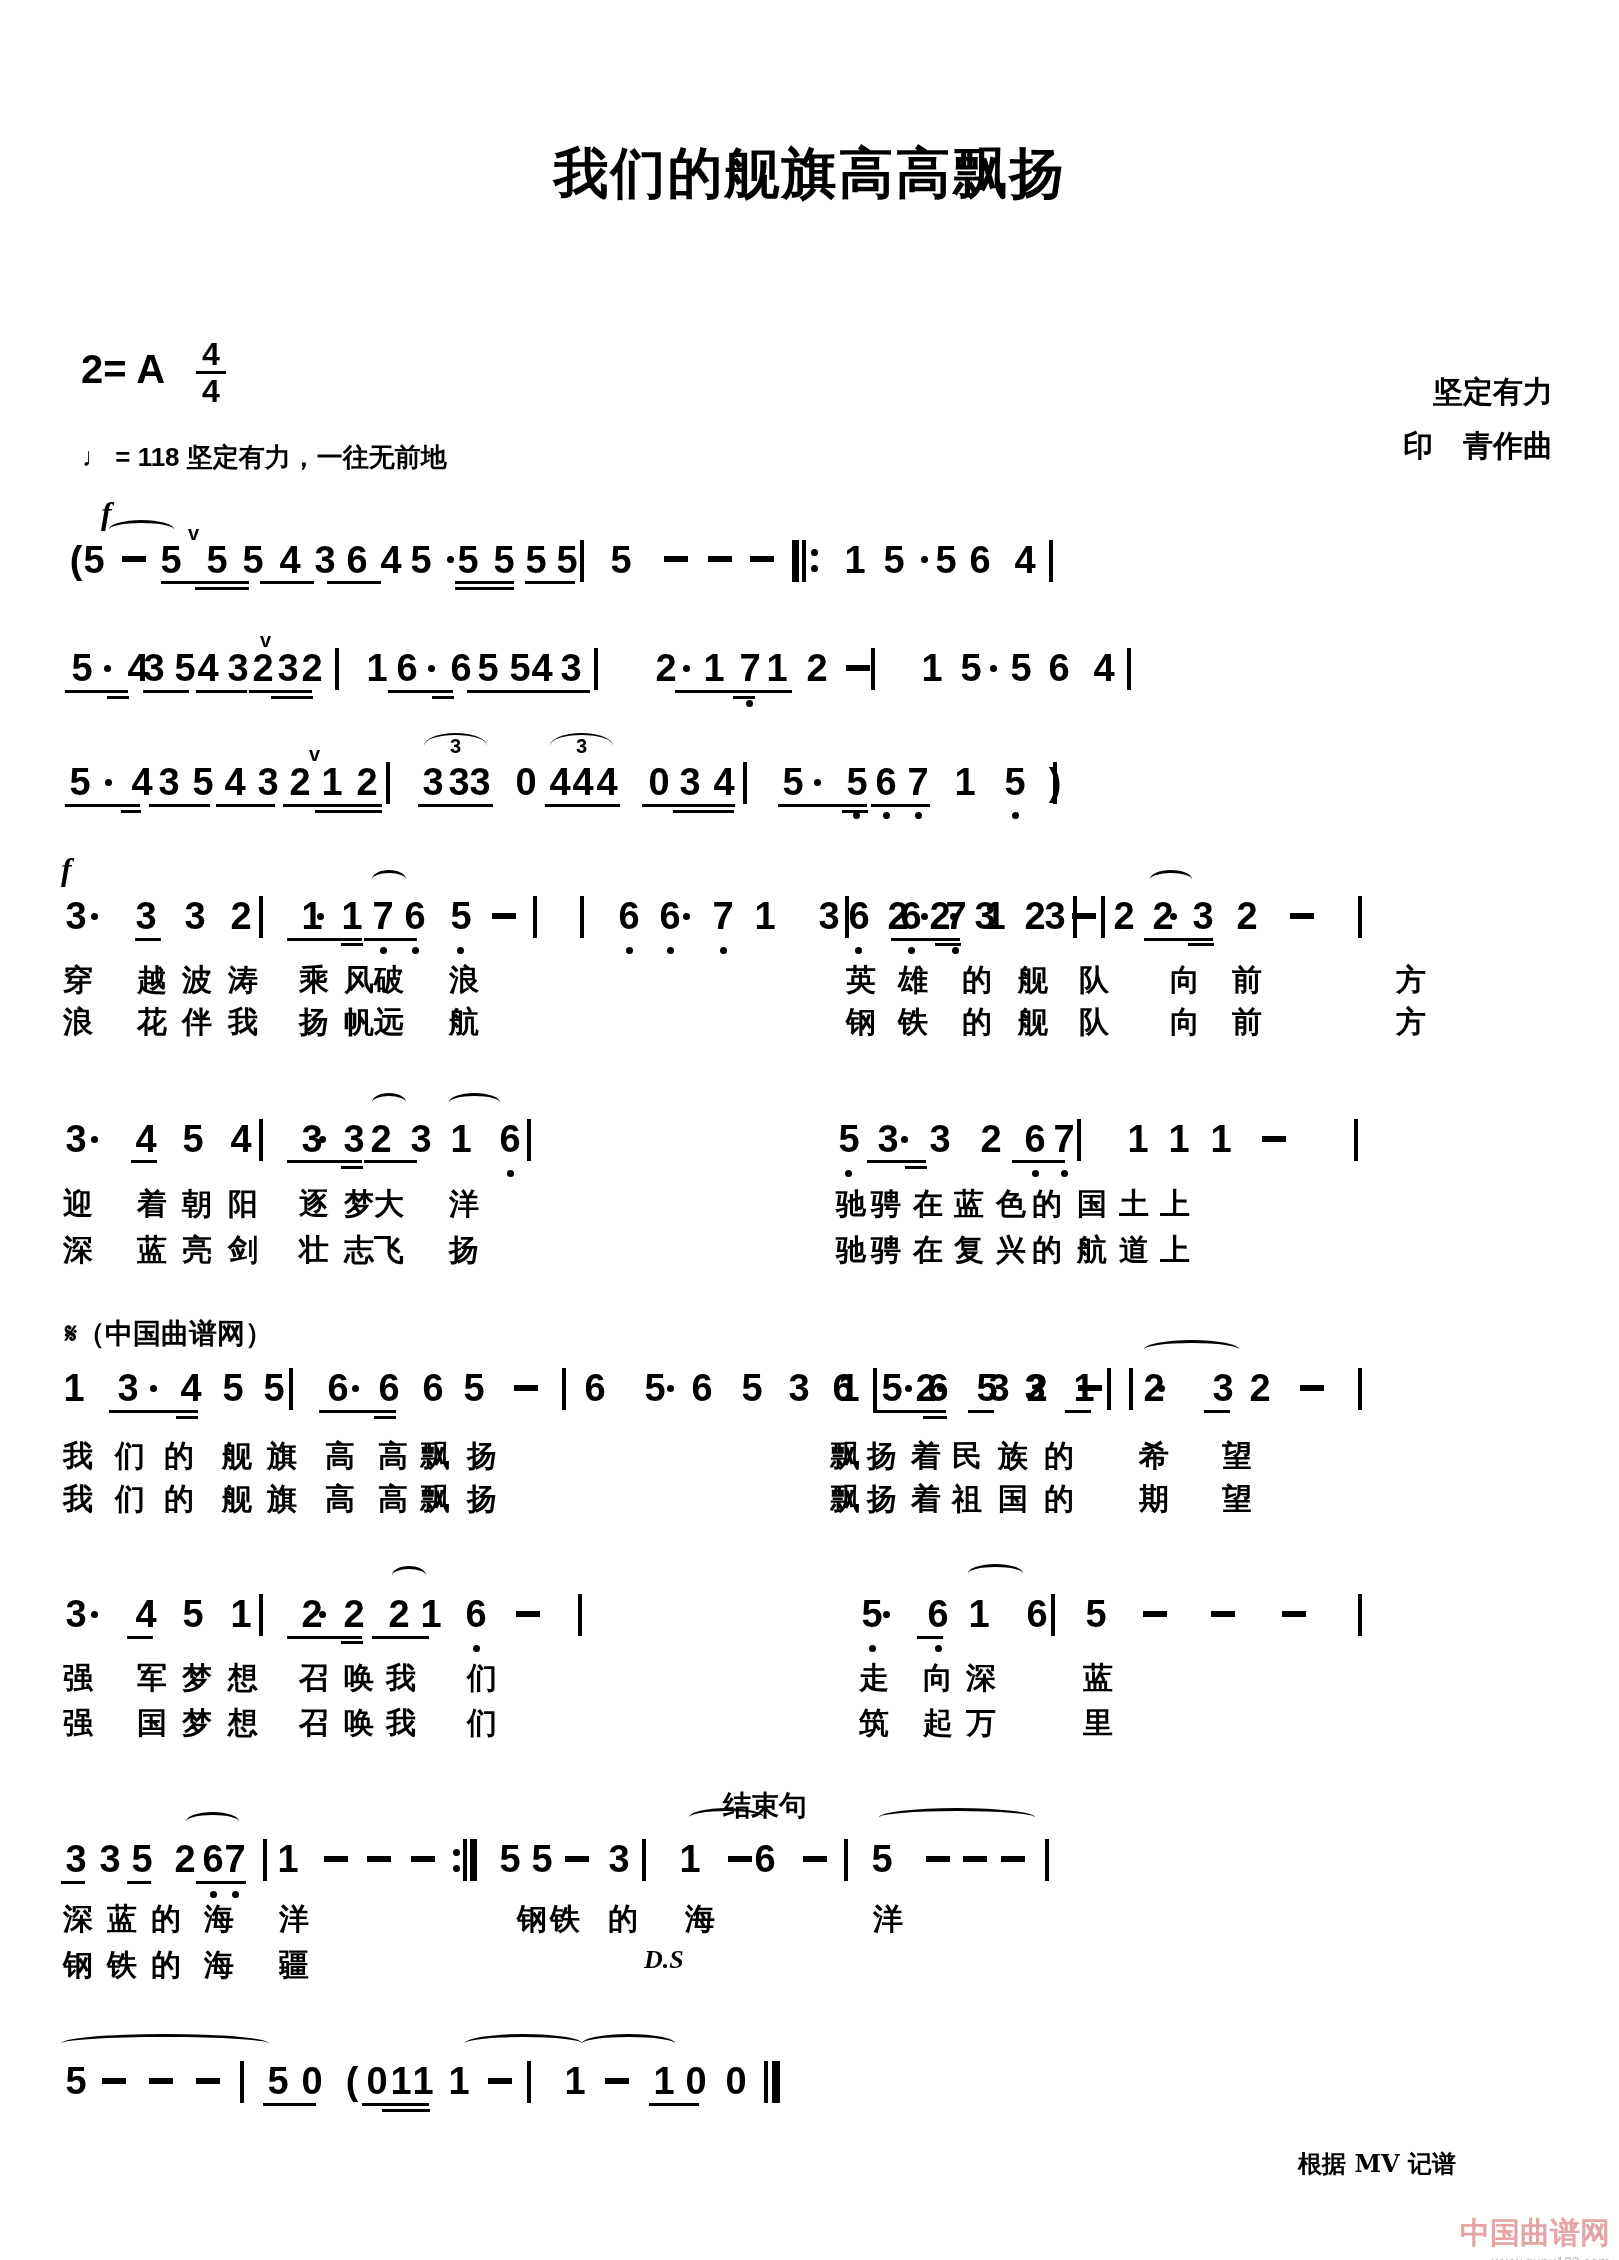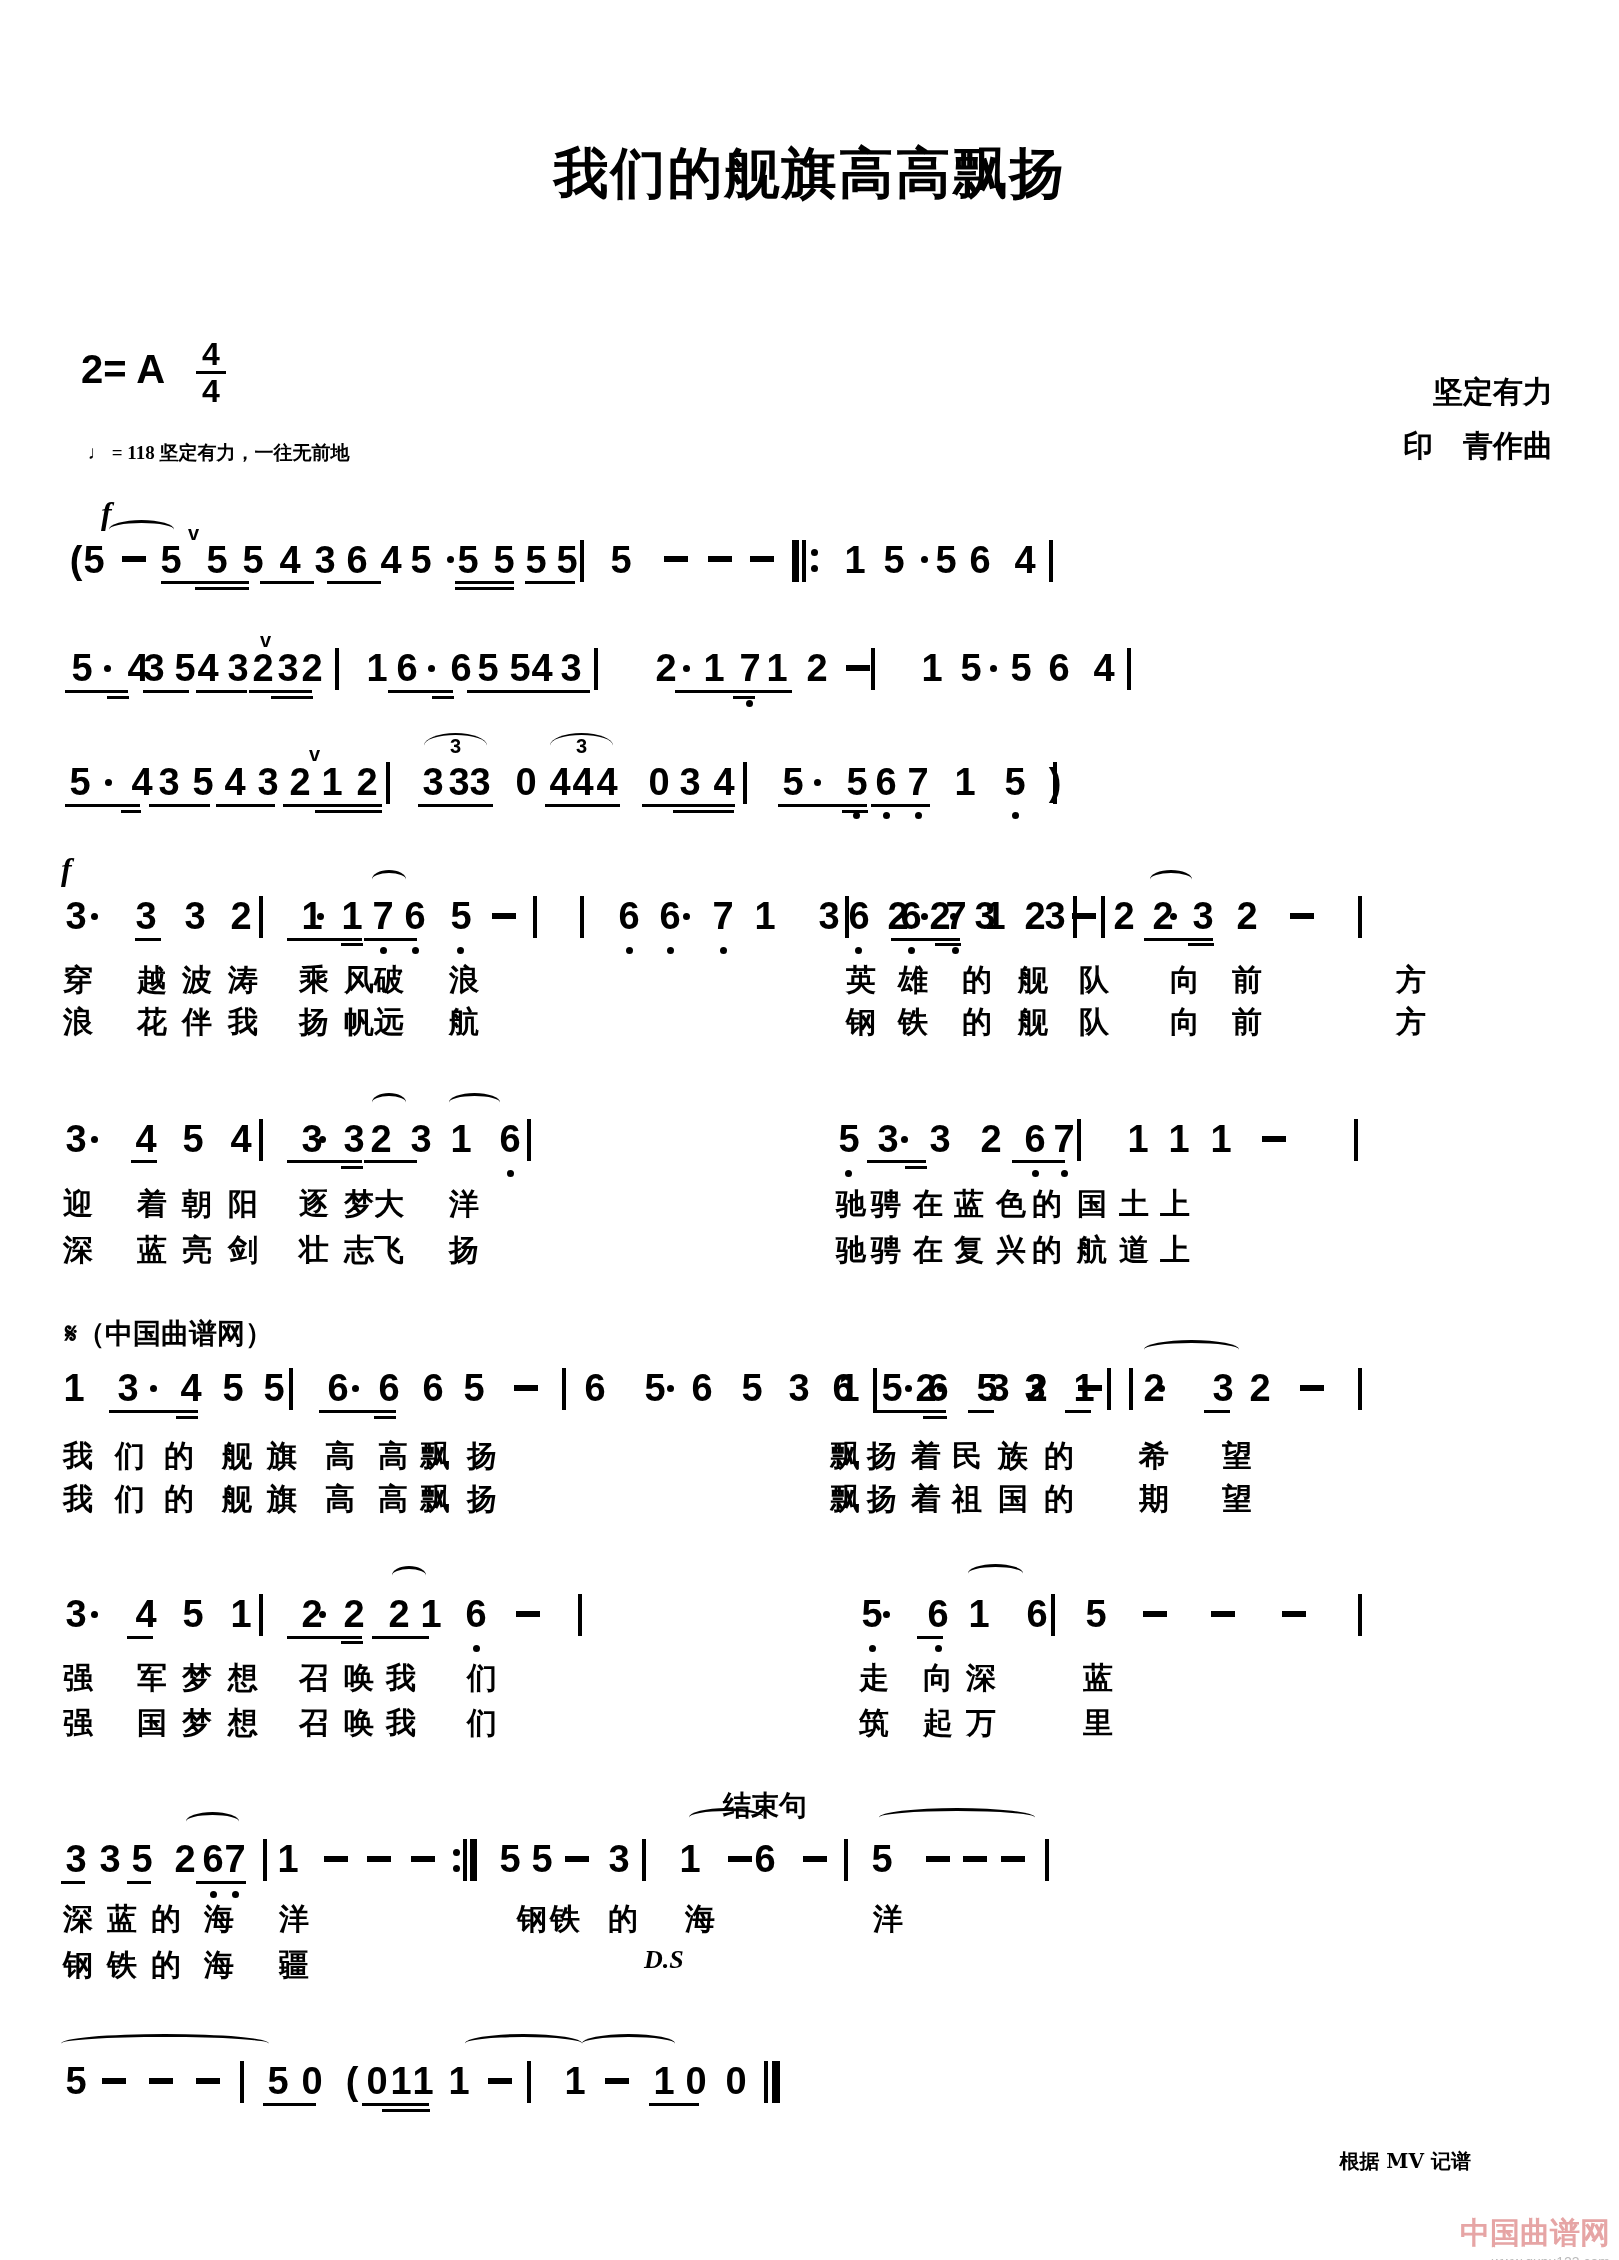--- a/index.html
+++ b/index.html
@@ -1,35 +1,35 @@
 <!DOCTYPE html>
 <html><head>
 <meta charset="utf-8">
 <style>
   html,body{margin:0;padding:0;background:#fff;}
   body{width:1620px;height:2260px;position:relative;overflow:hidden;font-family:"Liberation Sans","DejaVu Sans",sans-serif;color:#000;}
   .title{position:absolute;left:0;width:1620px;top:137px;text-align:center;font-family:"DejaVu Sans",sans-serif;font-weight:bold;font-size:55px;letter-spacing:2px;}
   .key{position:absolute;left:81px;top:347px;font-size:40px;font-weight:bold;}
   .timesig{position:absolute;left:196px;top:339px;width:30px;text-align:center;font-size:32px;font-weight:bold;line-height:30px;}
   .timesig .bar{border-top:3px solid #000;margin:2px 0;}
-  .tempo{position:absolute;left:88px;top:440px;font-size:19px;font-weight:bold;font-family:Liberation Serif, serif;}
+  .tempo{position:absolute;left:82px;top:440px;font-size:26px;font-weight:bold;}
   .credit{position:absolute;right:67px;font-size:30px;font-weight:bold;font-family:"DejaVu Sans",sans-serif;}
   .n{position:absolute;font-size:38px;font-weight:bold;width:30px;text-align:center;line-height:40px;}
   .dash{position:absolute;width:24px;height:6px;background:#000;}
   .bl{position:absolute;width:4px;height:42px;background:#000;}
   .ul{position:absolute;height:3px;background:#000;}
   .ld{position:absolute;width:7px;height:7px;border-radius:50%;background:#000;}
   .aug{position:absolute;width:7px;height:7px;border-radius:50%;background:#000;}
   .slur{position:absolute;border-top:3px solid #000;border-radius:50% 50% 0 0;height:16px;}
   .ly{position:absolute;font-size:30px;font-weight:bold;font-family:"DejaVu Sans",sans-serif;width:34px;text-align:center;}
   .mark{position:absolute;font-size:28px;font-weight:bold;}
   .dyn{position:absolute;font-family:"Liberation Serif",serif;font-style:italic;font-weight:bold;font-size:32px;}
   .breath{position:absolute;font-size:20px;font-weight:bold;}
   .trip{position:absolute;font-size:20px;font-weight:bold;text-align:center;}
-  .footer{position:absolute;right:149px;top:2148px;font-size:20px;font-family:"DejaVu Serif",serif;font-weight:bold;}
+  .footer{position:absolute;right:164px;top:2148px;font-size:24px;font-family:"DejaVu Serif",serif;font-weight:bold;}
   .wm{position:absolute;right:10px;top:2213px;color:#e6a5a5;font-size:30px;font-family:"DejaVu Serif",serif;font-weight:bold;}
   .wm small{display:block;font-size:14px;color:#bbb;font-family:"Liberation Sans",sans-serif;text-align:right;font-weight:normal;}
 </style>
 </head>
 <body>
 
 <div class="title">我们的舰旗高高飘扬</div>
 <div class="key">2= A</div>
 <div class="timesig">
   <div>4</div>

